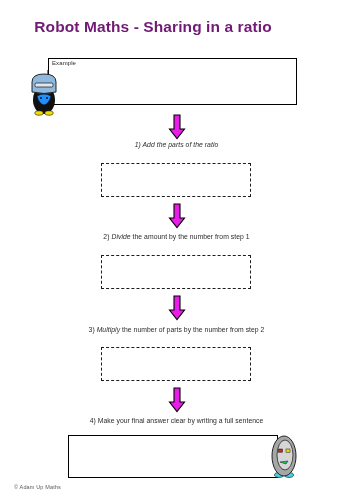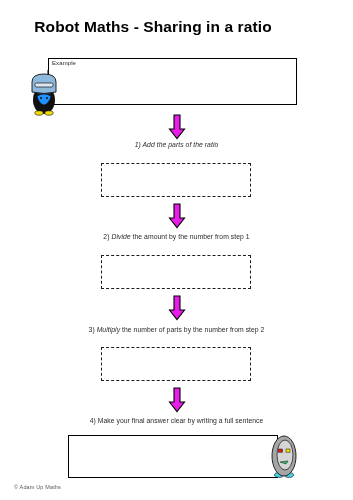--- a/index.html
+++ b/index.html
@@ -25,21 +25,21 @@
   
   .title {
     position: absolute;
     left: 0;
     top: 18px;
     width: 306px;
     text-align: center;
     font-size: 15.5px;
     font-weight: 700;
     letter-spacing: 0.1px;
-    color: #000000;
+    color: #701a75;
     white-space: nowrap;
   }
 
   
   .example-box {
     position: absolute;
     left: 48px;
     top: 58px;
     width: 249px;
     height: 47px;

